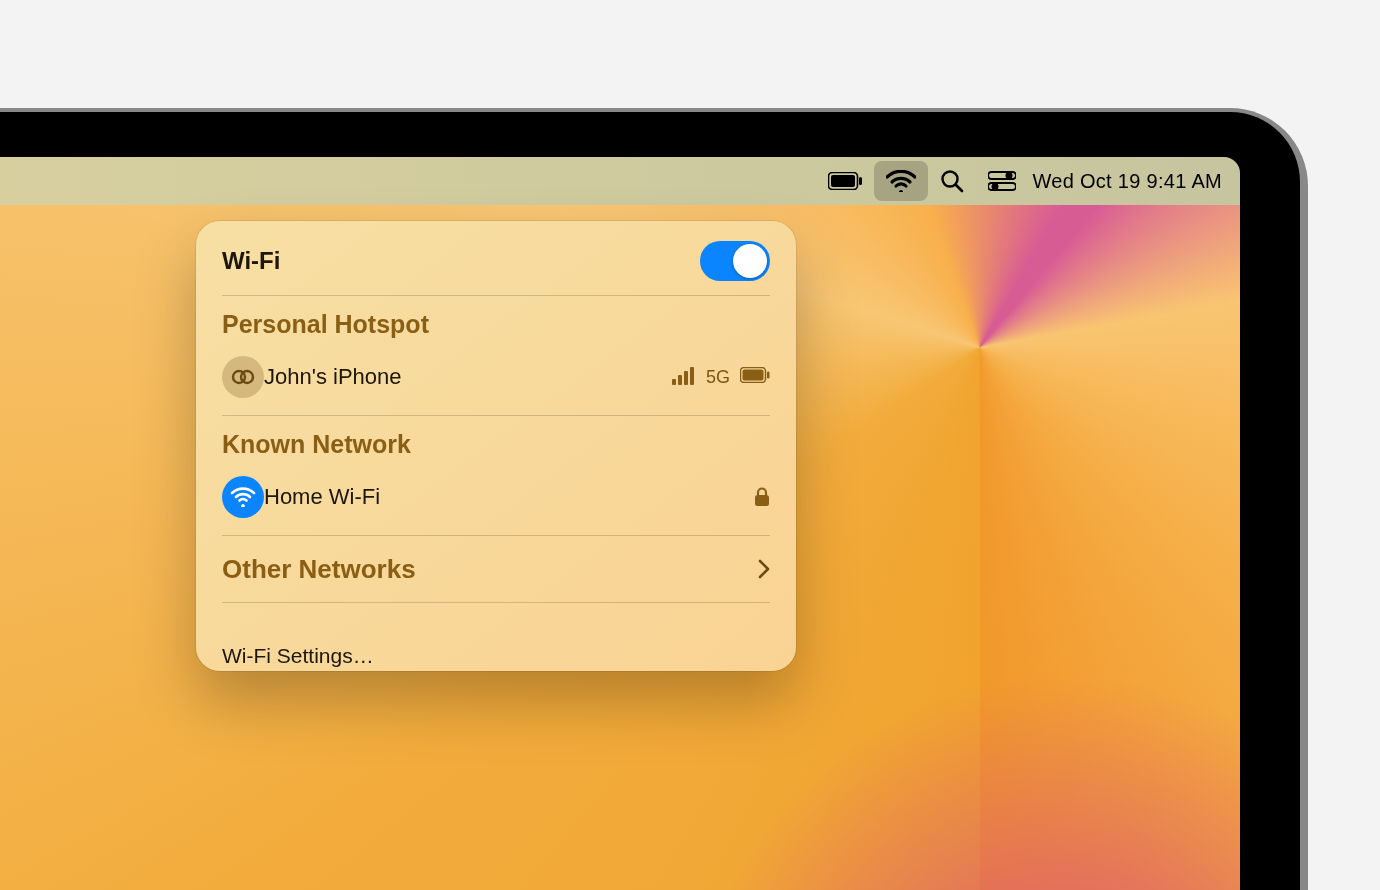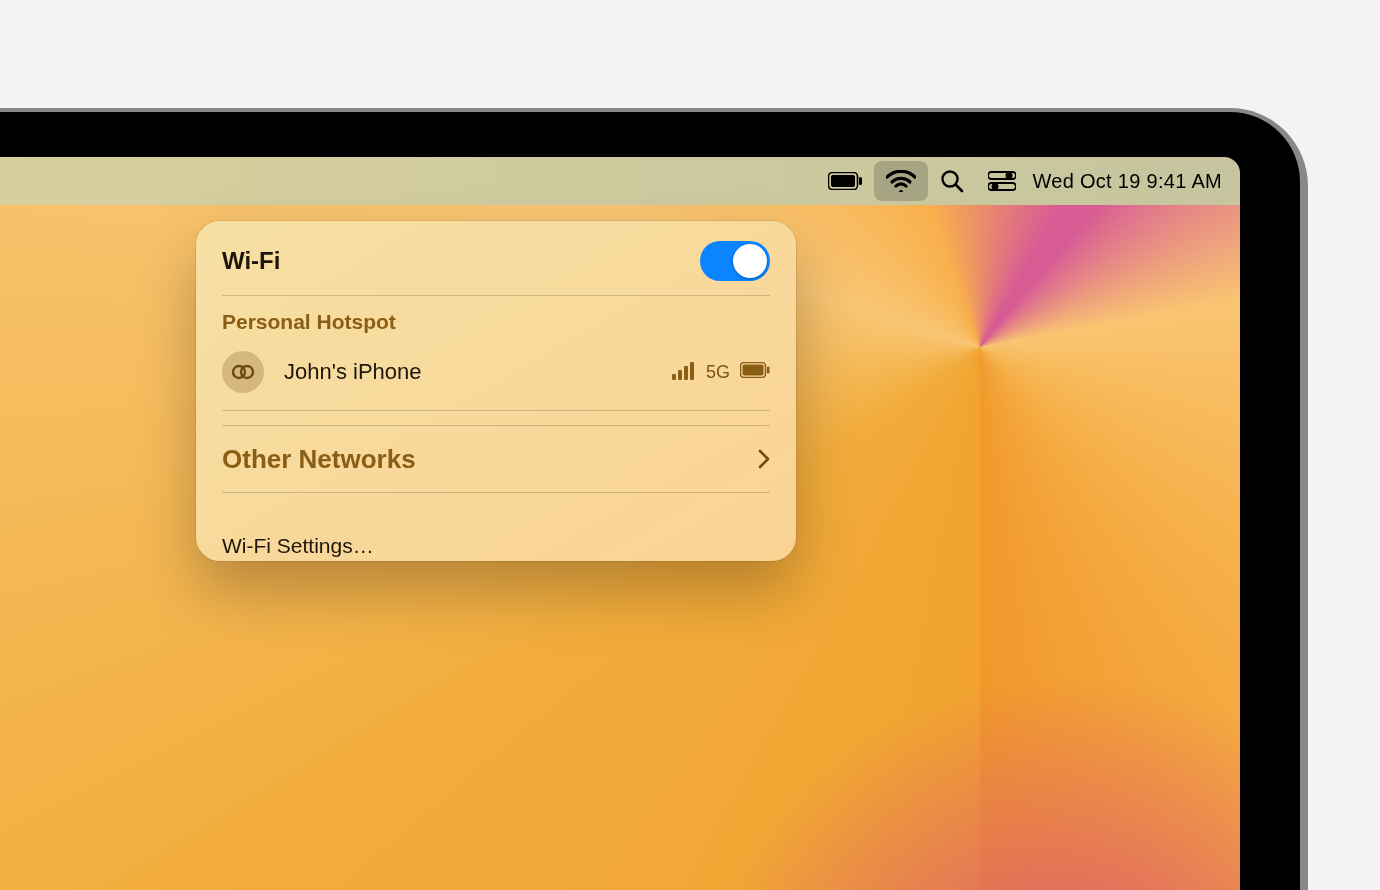--- a/index.html
+++ b/index.html
@@ -90,23 +90,23 @@
 
   .popover-header .title { font-size: 24px; font-weight: 700; flex: 1; }
   .toggle {
     width: 70px; height: 40px; border-radius: 40px;
     background: #0a84ff;
     display: flex; align-items: center; justify-content: flex-end;
     padding: 3px;
   }
   .toggle .knob { width: 34px; height: 34px; border-radius: 50%; background: #fff; box-shadow: 0 1px 3px rgba(0,0,0,0.3); }
 
-  .section-label { font-size: 21px; font-weight: 700; color: #8a5e15; margin: 2px 0 14px; }
-
-  .net-row { display: flex; align-items: center; gap: 20px; height: 48px; }
+  .section-label { font-size: 25px; font-weight: 700; color: #8a5e15; margin: 2px 0 14px; }
+
+  .net-row { display: flex; align-items: center; height: 48px; }
   .net-row .name { font-size: 22px; flex: 1; }
   .net-row .indicators { display: flex; align-items: flex-start; gap: 10px; color: #5f4517; }
   .net-row .indicators .fiveg { font-size: 18px; font-weight: 500; color: #7a5515; }
 
   .icon-circle {
     width: 42px; height: 42px; border-radius: 50%; display:flex; align-items:center; justify-content:center;
   }
   .icon-circle.brown { background: rgba(113,75,20,0.25); }
   .icon-circle.blue { background: #0a84ff; }
 
@@ -204,21 +204,41 @@
                 <rect x="27" y="4.5" width="2.5" height="7" rx="1.2" fill="#8a5e15"></rect>
               </svg>
             </span>
           </div>
         </div>
       </div>
 
       <hr class="sep">
 
       <div class="inner">
-
+        <div class="section-label">Known Network</div>
+
+        <div class="net-row">
+          <div class="icon-circle blue">
+            <svg width="26" height="20" viewBox="0 0 26 20">
+              <path d="M13 17 a1.8 1.8 0 1 0 0.001 0 Z" fill="#fff"></path>
+              <path d="M6 10 a10 10 0 0 1 14 0" fill="none" stroke="#fff" stroke-width="2.6" stroke-linecap="round"></path>
+              <path d="M2 6 a16 16 0 0 1 22 0" fill="none" stroke="#fff" stroke-width="2.6" stroke-linecap="round"></path>
+              <path d="M9.5 13.5 a5 5 0 0 1 7 0" fill="none" stroke="#fff" stroke-width="2.6" stroke-linecap="round"></path>
+            </svg>
+          </div>
+          <div class="name">Home Wi-Fi</div>
+          <div class="indicators">
+            <span>
+              <svg width="16" height="20" viewBox="0 0 16 20">
+                <rect x="1" y="8" width="14" height="11" rx="2.5" fill="#8a5e15"></rect>
+                <path d="M4 8 V5.5 a4 4 0 0 1 8 0 V8" fill="none" stroke="#8a5e15" stroke-width="2.2"></path>
+              </svg>
+            </span>
+          </div>
+        </div>
       </div>
 
       <hr class="sep">
 
       <div class="inner link-row">
         <div class="label">Other Networks</div>
         <span>
           <svg width="12" height="20" viewBox="0 0 12 20">
             <path d="M2 2 L10 10 L2 18" fill="none" stroke="#6b4a14" stroke-width="2.6" stroke-linecap="round" stroke-linejoin="round"></path>
           </svg>

